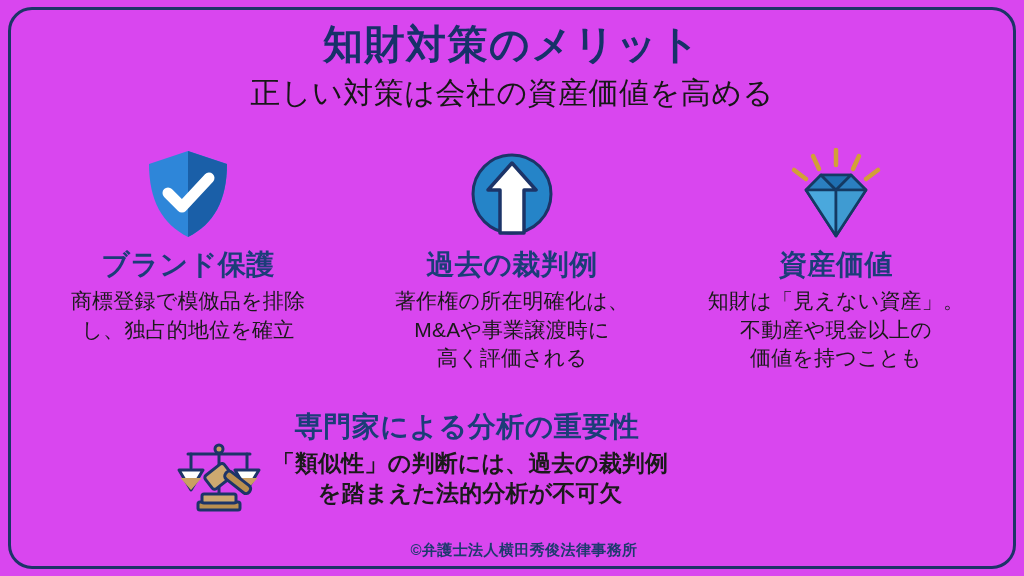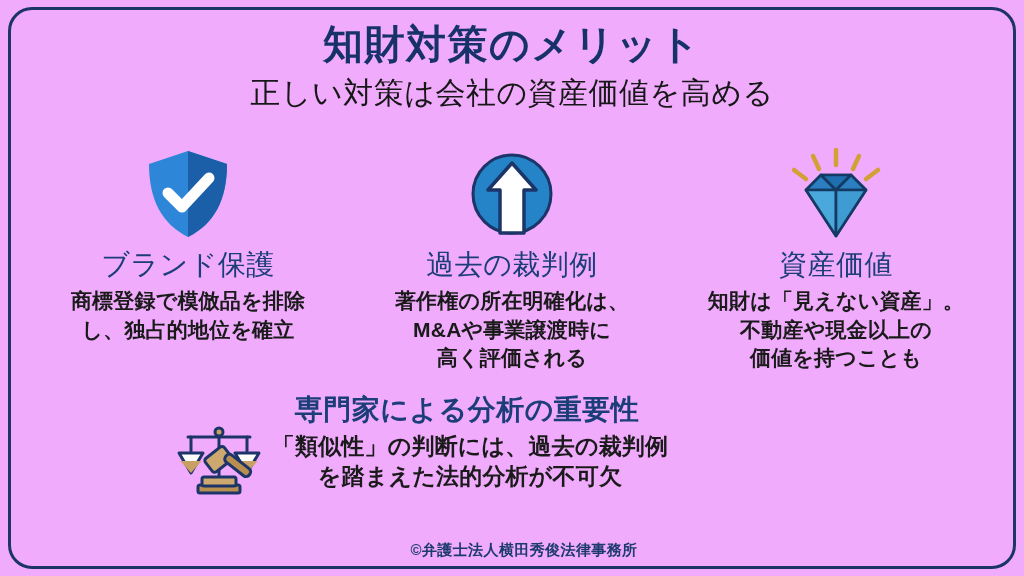--- a/index.html
+++ b/index.html
@@ -12,21 +12,21 @@
     height: 576px;
     background: #ffffff;
     font-family: "Liberation Sans", "DejaVu Sans", sans-serif;
     overflow: hidden;
   }
 
   .slide {
     position: relative;
     width: 1024px;
     height: 576px;
-    background: #f0abfc;
+    background: #d946ef;
     box-sizing: border-box;
   }
 
   .frame {
     position: absolute;
     left: 8px;
     top: 7px;
     right: 8px;
     bottom: 7px;
     border: 3px solid #1c3468;
@@ -75,41 +75,41 @@
     text-align: center;
   }
   .col-icon {
     height: 92px;
     display: flex;
     align-items: center;
     justify-content: center;
   }
   .col-heading {
     font-size: 28px;
-    font-weight: normal;
+    font-weight: bold;
     color: #1b3d78;
     letter-spacing: 0.5px;
     margin: 9px 0 0 0;
     line-height: 1.15;
   }
   .col-body {
     font-size: 21px;
-    font-weight: bold;
+    font-weight: normal;
     color: #1a1a1a;
     line-height: 1.35;
     margin: 6px 0 0 0;
     letter-spacing: 0.2px;
   }
   .col-body span { display: block; }
 
   
   .bottom {
     position: absolute;
     left: 0;
-    top: 391px;
+    top: 408px;
     width: 844px;
     display: flex;
     align-items: flex-start;
     justify-content: center;
   }
   .bottom-icon {
     width: 86px;
     height: 86px;
     margin-top: 28px;
     margin-right: 4px;

